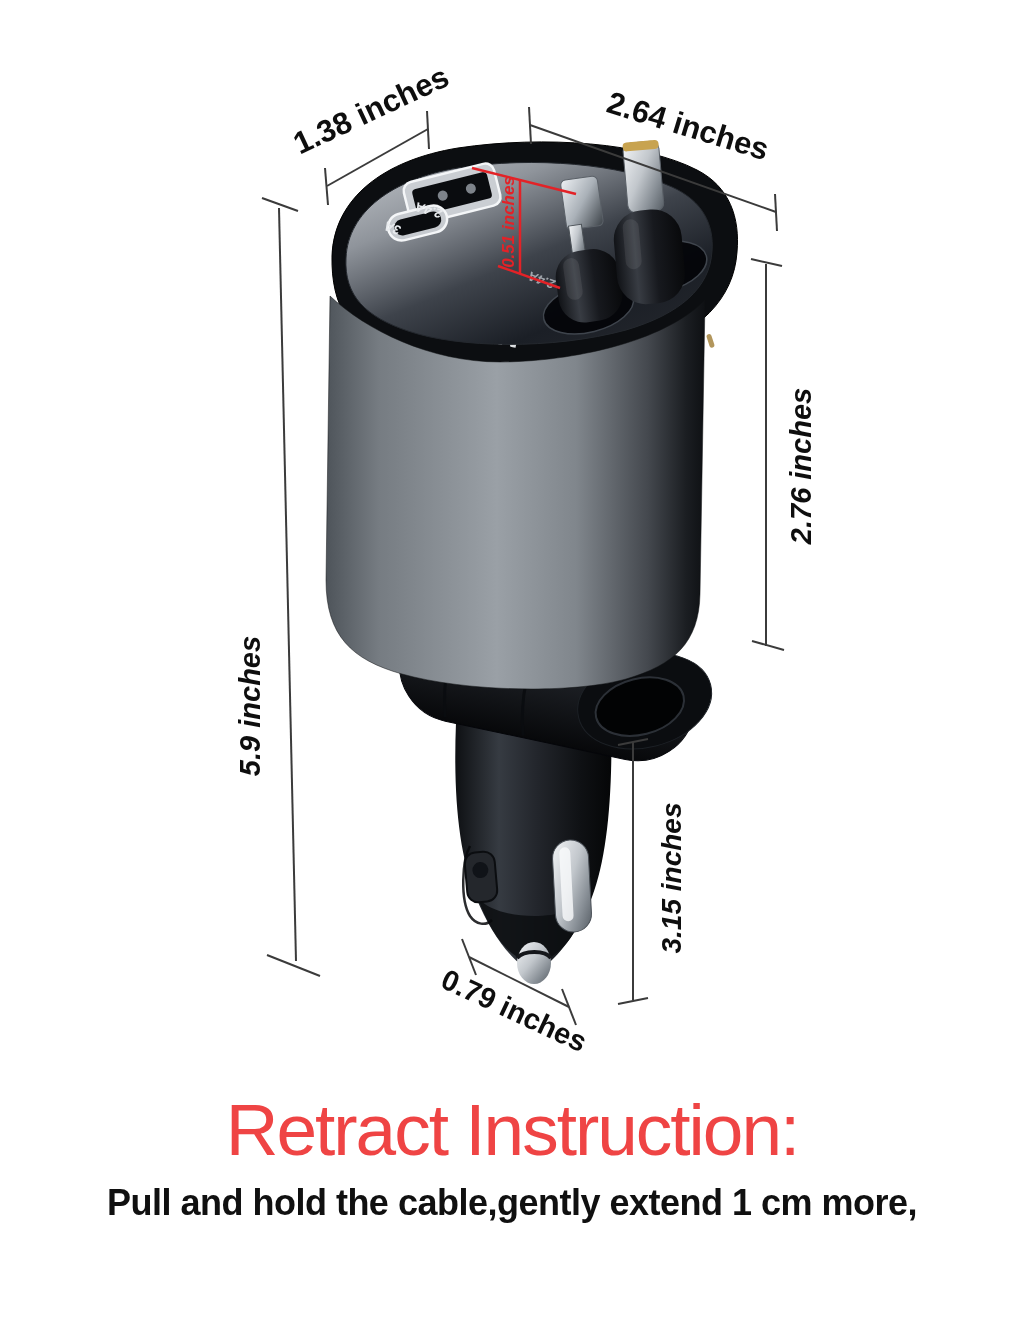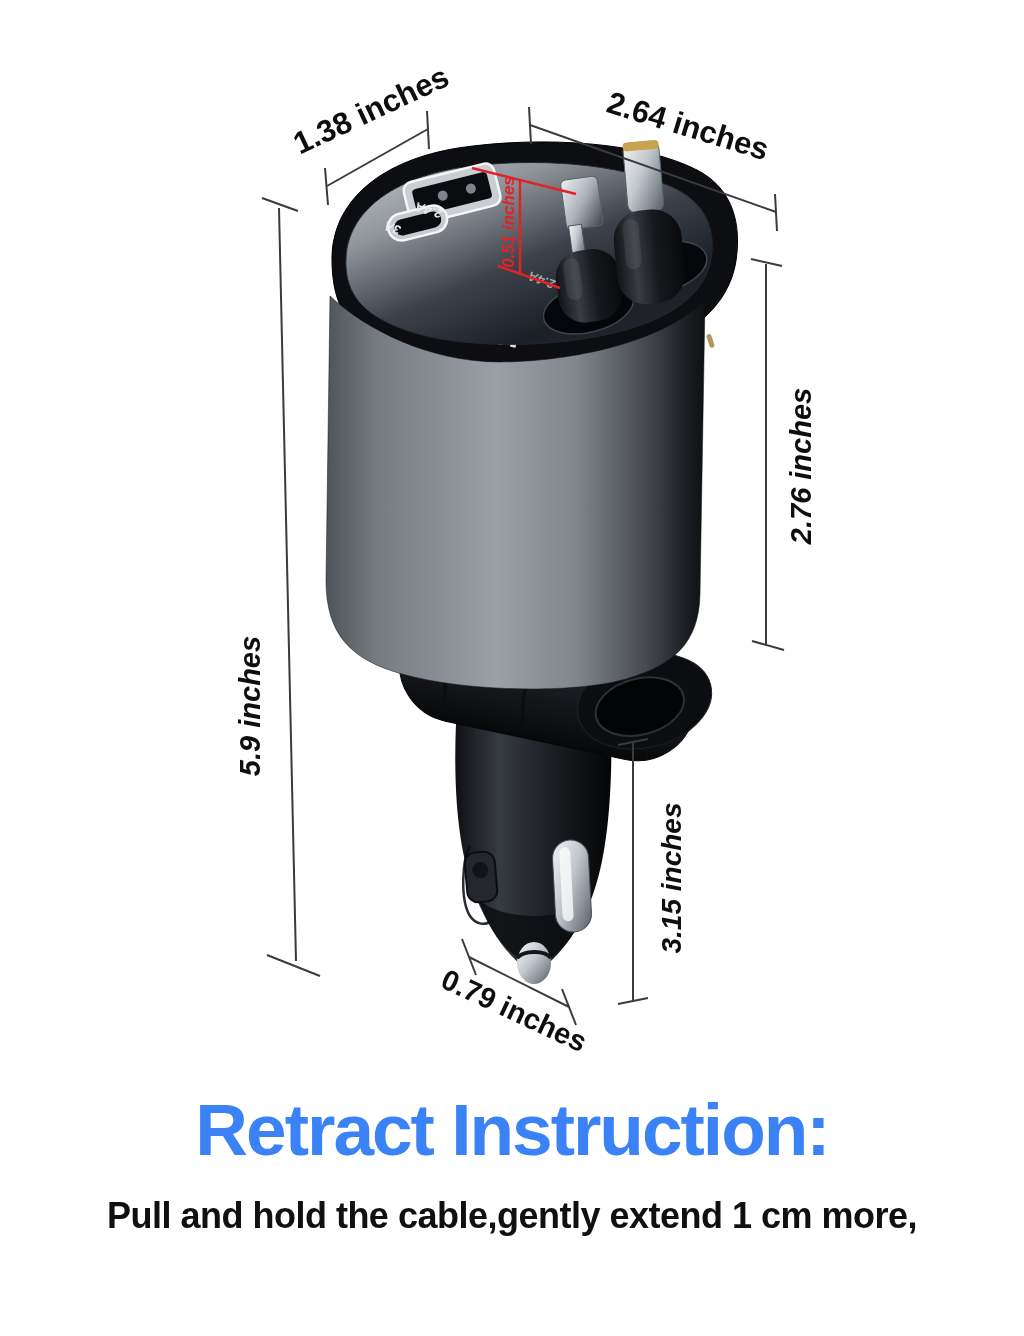--- a/index.html
+++ b/index.html
@@ -15,22 +15,22 @@
   }
   .dim.italic{font-style:italic;}
   .dim-138{left:371px;top:110px;font-size:31px;transform:translate(-50%,-50%) rotate(-25deg);}
   .dim-264{left:688px;top:126px;font-size:31px;transform:translate(-50%,-50%) rotate(17deg);}
   .dim-051{left:508px;top:222px;font-size:17px;color:#e32227;transform:translate(-50%,-50%) rotate(-90deg);}
   .dim-276{left:801px;top:466px;font-size:29px;transform:translate(-50%,-50%) rotate(-90deg);}
   .dim-59 {left:250px;top:706px;font-size:29px;transform:translate(-50%,-50%) rotate(-90deg);}
   .dim-315{left:672px;top:878px;font-size:28px;transform:translate(-50%,-50%) rotate(-90deg);}
   .dim-079{left:514px;top:1011px;font-size:29px;transform:translate(-50%,-50%) rotate(25deg);}
   .instruction{position:absolute;left:0;right:0;top:1088px;text-align:center;}
-  .instruction-title{font-size:73px;font-weight:bold;letter-spacing:-2px;color:#3b82f6;}
-  .instruction-line{font-size:36px;font-weight:bold;color:#101010;margin-top:24px;letter-spacing:-0.5px;}
+  .instruction-title{font-size:73px;font-weight:normal;letter-spacing:-2px;color:#ef4444;}
+  .instruction-line{font-size:36px;font-weight:bold;color:#101010;margin-top:11px;letter-spacing:-0.5px;}
 </style>
 </head>
 <body>
 
 <div class="canvas">
 
   <svg class="product-svg" width="1024" height="1080" viewBox="0 0 1024 1080">
     <defs>
       <linearGradient id="gMetal" x1="0" y1="0" x2="1" y2="0">
         <stop offset="0" stop-color="#4e545a"></stop>

